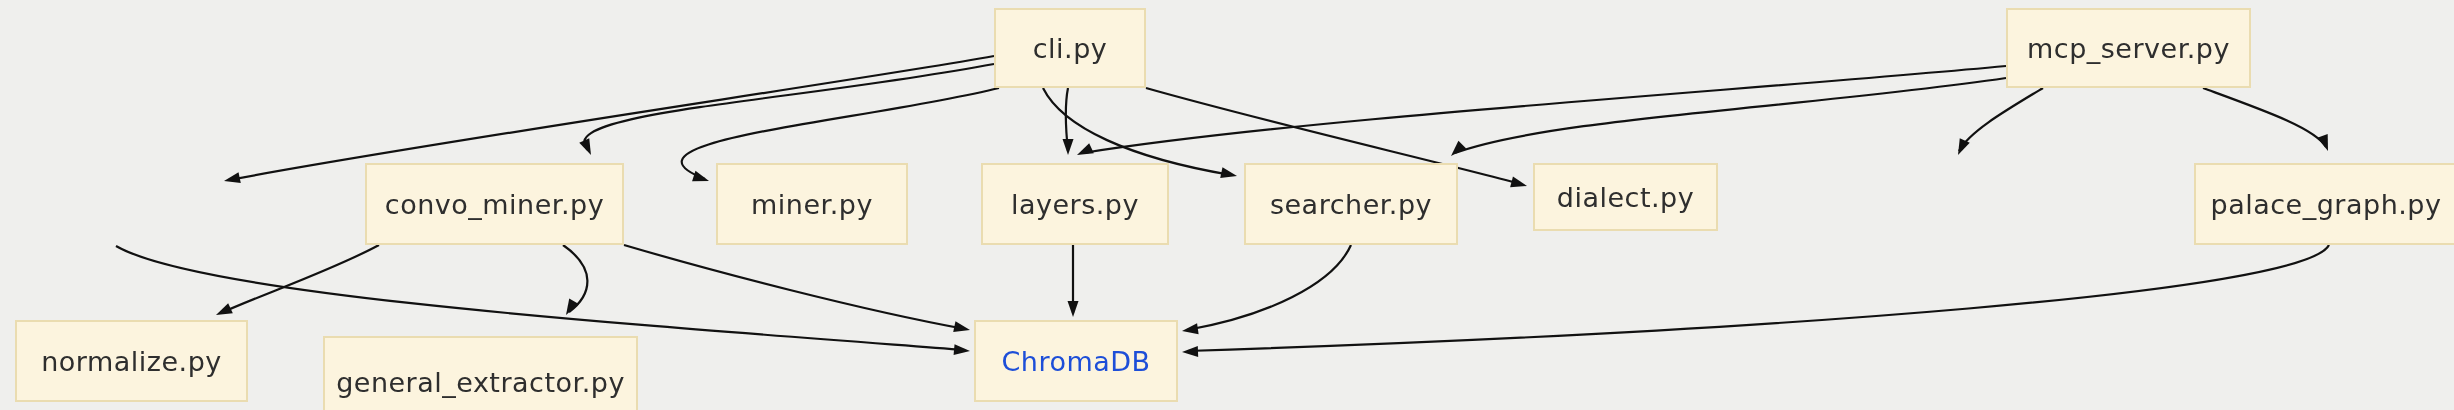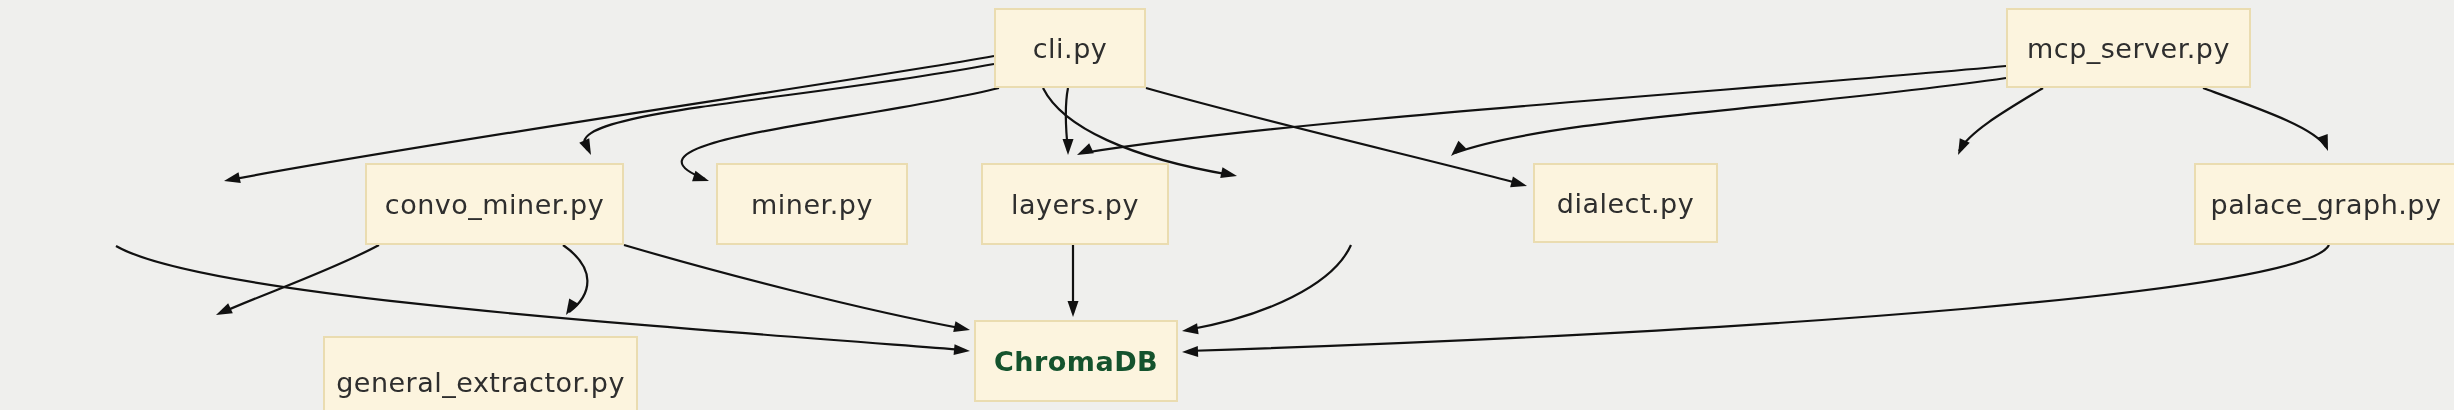--- a/index.html
+++ b/index.html
@@ -119,25 +119,31 @@
     </div>
     <div class="node" style="left: 354px; top: 163px; width: 259px; height: 82px; background: rgb(252, 244, 222); border-color: rgb(234, 220, 176);">
       <span style="color: rgb(46, 46, 46);">convo_miner.py</span>
     </div>
     <div class="node" style="left: 705px; top: 163px; width: 192px; height: 82px; background: rgb(252, 244, 222); border-color: rgb(234, 220, 176);">
       <span style="color: rgb(46, 46, 46);">miner.py</span>
     </div>
     <div class="node" style="left: 970px; top: 163px; width: 188px; height: 82px; background: rgb(252, 244, 222); border-color: rgb(234, 220, 176);">
       <span style="color: rgb(46, 46, 46);">layers.py</span>
     </div>
-    <div class="node" style="left: 1522px; top: 163px; width: 185px; height: 80px; background: rgb(252, 244, 222); border-color: rgb(234, 220, 176);">
+    <div class="node" style="left: 1233px; top: 163px; width: 214px; height: 82px; background: rgb(252, 244, 222); border-color: rgb(234, 220, 176);">
+      <span style="color: rgb(46, 46, 46);">searcher.py</span>
+    </div>
+    <div class="node" style="left: 1522px; top: 163px; width: 185px; height: 68px; background: rgb(252, 244, 222); border-color: rgb(234, 220, 176);">
       <span style="color: rgb(46, 46, 46);">dialect.py</span>
     </div>
     <div class="node" style="left: 2183px; top: 163px; width: 264px; height: 82px; background: rgb(252, 244, 222); border-color: rgb(234, 220, 176);">
       <span style="color: rgb(46, 46, 46);">palace_graph.py</span>
     </div>
+    <div class="node" style="left: 4px; top: 320px; width: 233px; height: 82px; background: rgb(252, 244, 222); border-color: rgb(234, 220, 176);">
+      <span style="color: rgb(46, 46, 46);">normalize.py</span>
+    </div>
     <div class="node" style="left: 312px; top: 336px; width: 315px; height: 92px; background: rgb(252, 244, 222); border-color: rgb(234, 220, 176);">
       <span style="color: rgb(46, 46, 46);">general_extractor.py</span>
     </div>
     <div class="node" style="left: 963px; top: 320px; width: 204px; height: 82px; background: rgb(252, 244, 222); border-color: rgb(234, 220, 176);">
-      <span style="color: #14532d; font-weight: bold;">ChromaDB</span>
+      <span style="color: #1d4ed8;">ChromaDB</span>
     </div>
   </div>
 
 </body></html>

